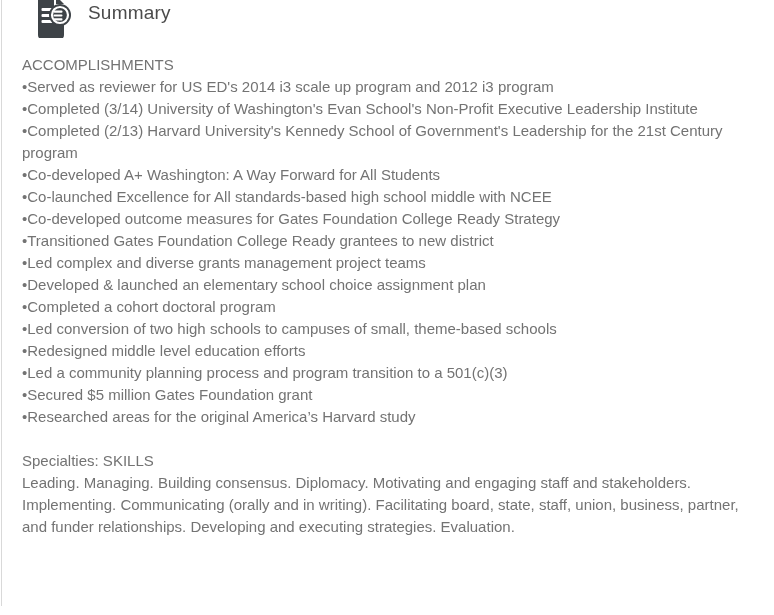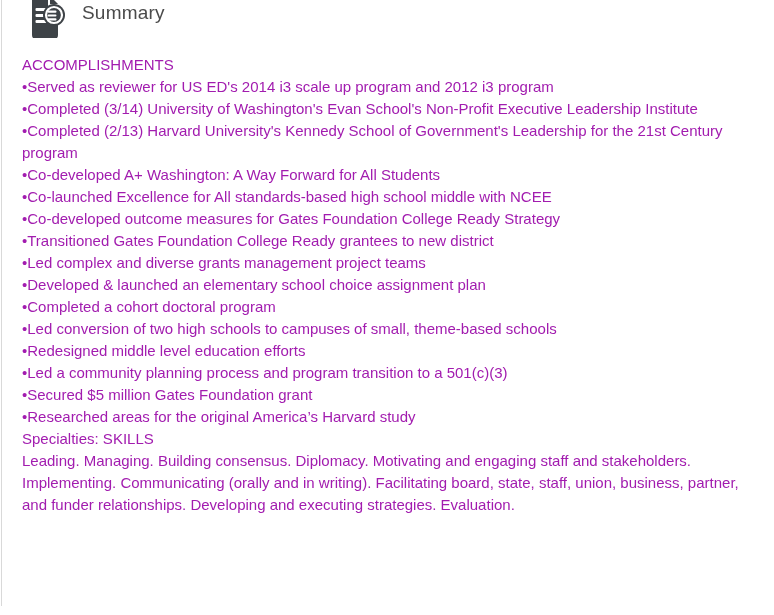--- a/index.html
+++ b/index.html
@@ -16,21 +16,21 @@
   .left-border {
     position: absolute;
     left: 1px;
     top: 0;
     width: 1px;
     height: 606px;
     background: #d9d9d9;
   }
   .header {
     position: absolute;
-    left: 27px;
+    left: 33px;
     top: 0;
     display: flex;
     align-items: flex-start;
   }
   .icon-wrap {
     width: 38px;
     height: 38px;
     position: relative;
     overflow: hidden;
   }
@@ -47,24 +47,24 @@
     color: #4b4b4b;
     letter-spacing: 0.2px;
   }
   .content {
     position: absolute;
     left: 22px;
     top: 54px;
     width: 732px;
     font-size: 15px;
     line-height: 22px;
-    color: #a21caf;
+    color: #737373;
   }
   .bullet::before { content: "\2022"; }
-  .specialties-heading { }
+  .specialties-heading { margin-top: 22px; }
 </style>
 </head>
 <body>
 
 <div class="page">
   <div class="left-border"></div>
 
   <div class="header">
     <div class="icon-wrap">
       <svg width="40" height="46" viewBox="0 0 40 46" xmlns="http://www.w3.org/2000/svg">

